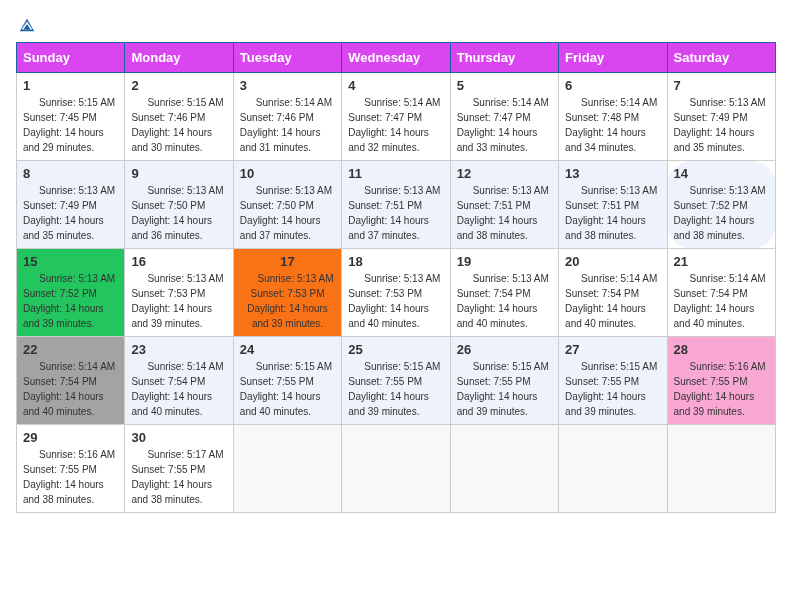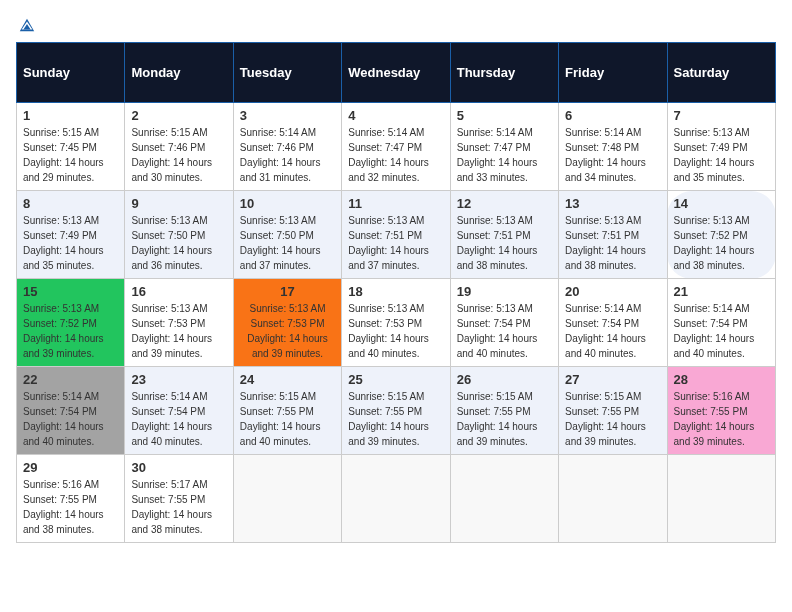--- a/index.html
+++ b/index.html
@@ -46,25 +46,25 @@
     .location-title {
       font-size: 15px;
       color: #555;
     }
     .calendar {
       width: 100%;
       border-collapse: collapse;
       margin-top: 8px;
     }
     .calendar th {
-      background: #0f172a;
+      background: #d946ef;
       color: #fff;
       font-size: 13px;
       font-weight: bold;
-      padding: 22px 6px;
+      padding: 7px 6px;
       text-align: left;
       border: 1px solid #1a5fa8;
     }
     .calendar td {
       border: 1px solid #ccc;
       vertical-align: top;
       padding: 5px 6px;
       font-size: 10.5px;
       color: #333;
       width: calc(100% / 7);
@@ -79,20 +79,21 @@
     .day-num {
       font-size: 13px;
       font-weight: bold;
       display: block;
       margin-bottom: 2px;
     }
     .day-info {
       font-size: 10px;
       color: #333;
       line-height: 1.5;
+      margin-left: 16px;
     }
     .empty-cell {
       background: #f8f8f8 !important;
     }
   </style>
 </head>
 <body>
 
 <div class="header">
   <div class="logo">

